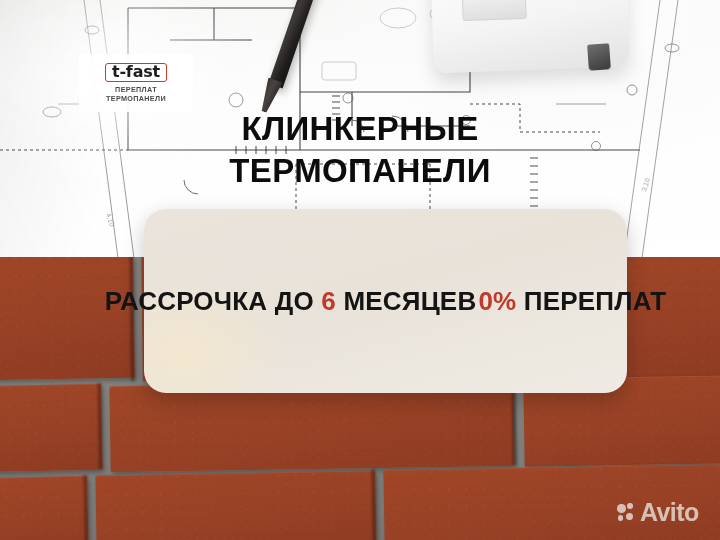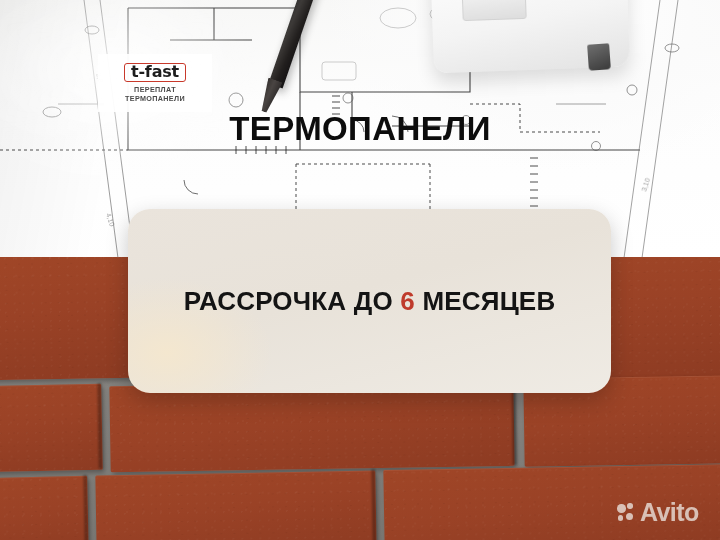--- a/index.html
+++ b/index.html
@@ -99,21 +99,21 @@
     width: 22px; height: 26px;
     background: linear-gradient(160deg, #6f6f6f 0%, #3a3a3a 100%);
     border-radius: 2px 2px 4px 4px;
     transform: rotate(-4deg);
     filter: blur(0.4px);
   }
 
   
   .logo-label {
     position: absolute;
-    left: 98px; top: 54px;
+    left: 79px; top: 54px;
     width: 114px; height: 58px;
     background: rgba(255,255,255,0.92);
     display: flex;
     flex-direction: column;
     align-items: center;
     justify-content: center;
     gap: 3px;
   }
   .logo-box {
     border: 1.6px solid #c8392b;
@@ -181,21 +181,21 @@
   }
   .mortar-shadow {
     position: absolute;
     background: rgba(0,0,0,0.30);
     filter: blur(1.2px);
   }
 
   
   .offer-card {
     position: absolute;
-    left: 128px; top: 209px;
+    left: 144px; top: 209px;
     width: 483px;
     height: 184px;
     background:
       radial-gradient(ellipse 170px 120px at 8% 78%, #f4e7cf 0%, rgba(244,231,207,0) 62%),
       linear-gradient(165deg, #eae4dc 0%, #e8e2d9 45%, #efebe4 100%);
     border-radius: 22px;
     box-shadow: 0 8px 22px rgba(0,0,0,0.22);
     display: flex;
     flex-direction: row;
     align-items: center;
@@ -360,26 +360,30 @@
     <div class="logo-box">
       <span class="logo-box-text">t-fast</span>
     </div>
     <div class="logo-sub">
       <span>ПЕРЕПЛАТ</span><br>
       <span>ТЕРМОПАНЕЛИ</span>
     </div>
   </div>
 
   <div class="headline">
+    <span class="headline-line">КЛИНКЕРНЫЕ</span>
     <span class="headline-line">ТЕРМОПАНЕЛИ</span>
   </div>
 
   <div class="offer-card">
     <div class="offer-line">
       <span>РАССРОЧКА ДО </span><span class="accent">6</span><span> МЕСЯЦЕВ</span>
+    </div>
+    <div class="offer-line">
+      <span class="accent">0%</span><span> ПЕРЕПЛАТ</span>
     </div>
   </div>
 
   <div class="avito">
     <span class="avito-dots">
       <i class="d1"></i>
         <i class="d2"></i>
         <i class="d3"></i>
         <i class="d4"></i>
     </span>

